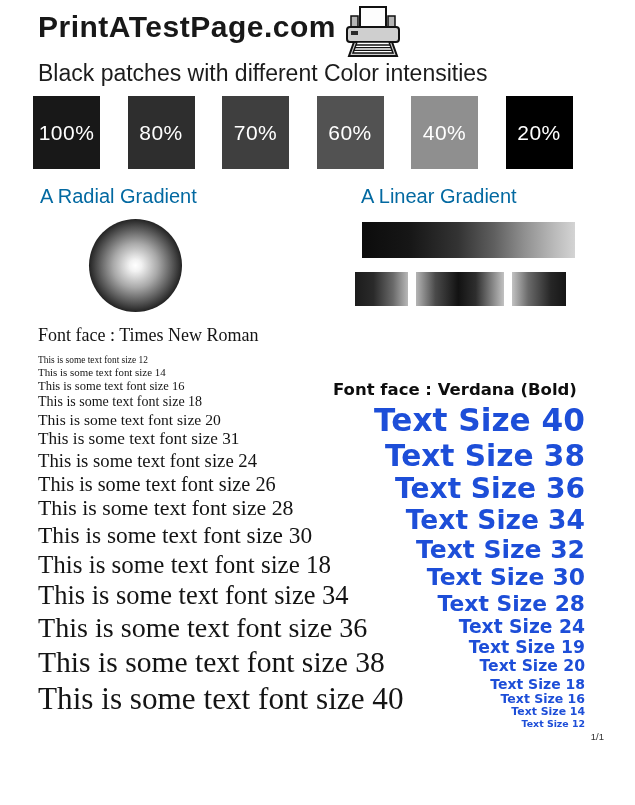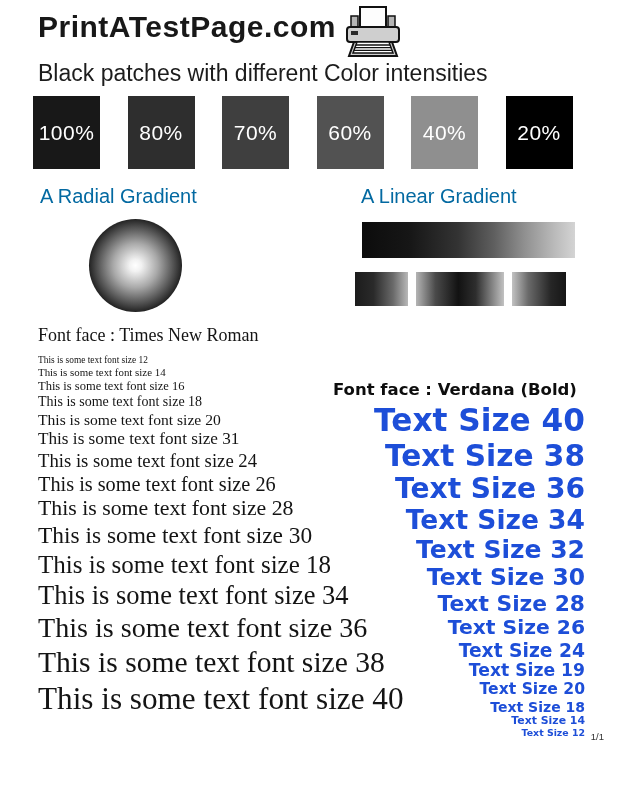--- a/index.html
+++ b/index.html
@@ -131,25 +131,25 @@
   <div class="fonts-right">
     <div class="fonts-right-heading">Font face : Verdana (Bold)</div>
     <div class="verdana-lines" id="verdanaLines">
         <div class="verdana-line" style="font-size: 31.2px;">Text Size 40</div>
         <div class="verdana-line" style="font-size: 29.6px;">Text Size 38</div>
         <div class="verdana-line" style="font-size: 28.1px;">Text Size 36</div>
         <div class="verdana-line" style="font-size: 26.5px;">Text Size 34</div>
         <div class="verdana-line" style="font-size: 25px;">Text Size 32</div>
         <div class="verdana-line" style="font-size: 23.4px;">Text Size 30</div>
         <div class="verdana-line" style="font-size: 21.8px;">Text Size 28</div>
-        <div class="verdana-line" style="font-size: 20.3px;">Text Size 26</div>
         <div class="verdana-line" style="font-size: 18.7px;">Text Size 24</div>
         <div class="verdana-line" style="font-size: 17.2px;">Text Size 19</div>
         <div class="verdana-line" style="font-size: 15.6px;">Text Size 20</div>
         <div class="verdana-line" style="font-size: 14px;">Text Size 18</div>
+        <div class="verdana-line" style="font-size: 12.5px;">Text Size 16</div>
         <div class="verdana-line" style="font-size: 10.9px;">Text Size 14</div>
         <div class="verdana-line" style="font-size: 9.4px;">Text Size 12</div>
       </div>
   </div>
 
   <div class="page-number">1/1</div>
 
 </div>
 
 </body></html>

